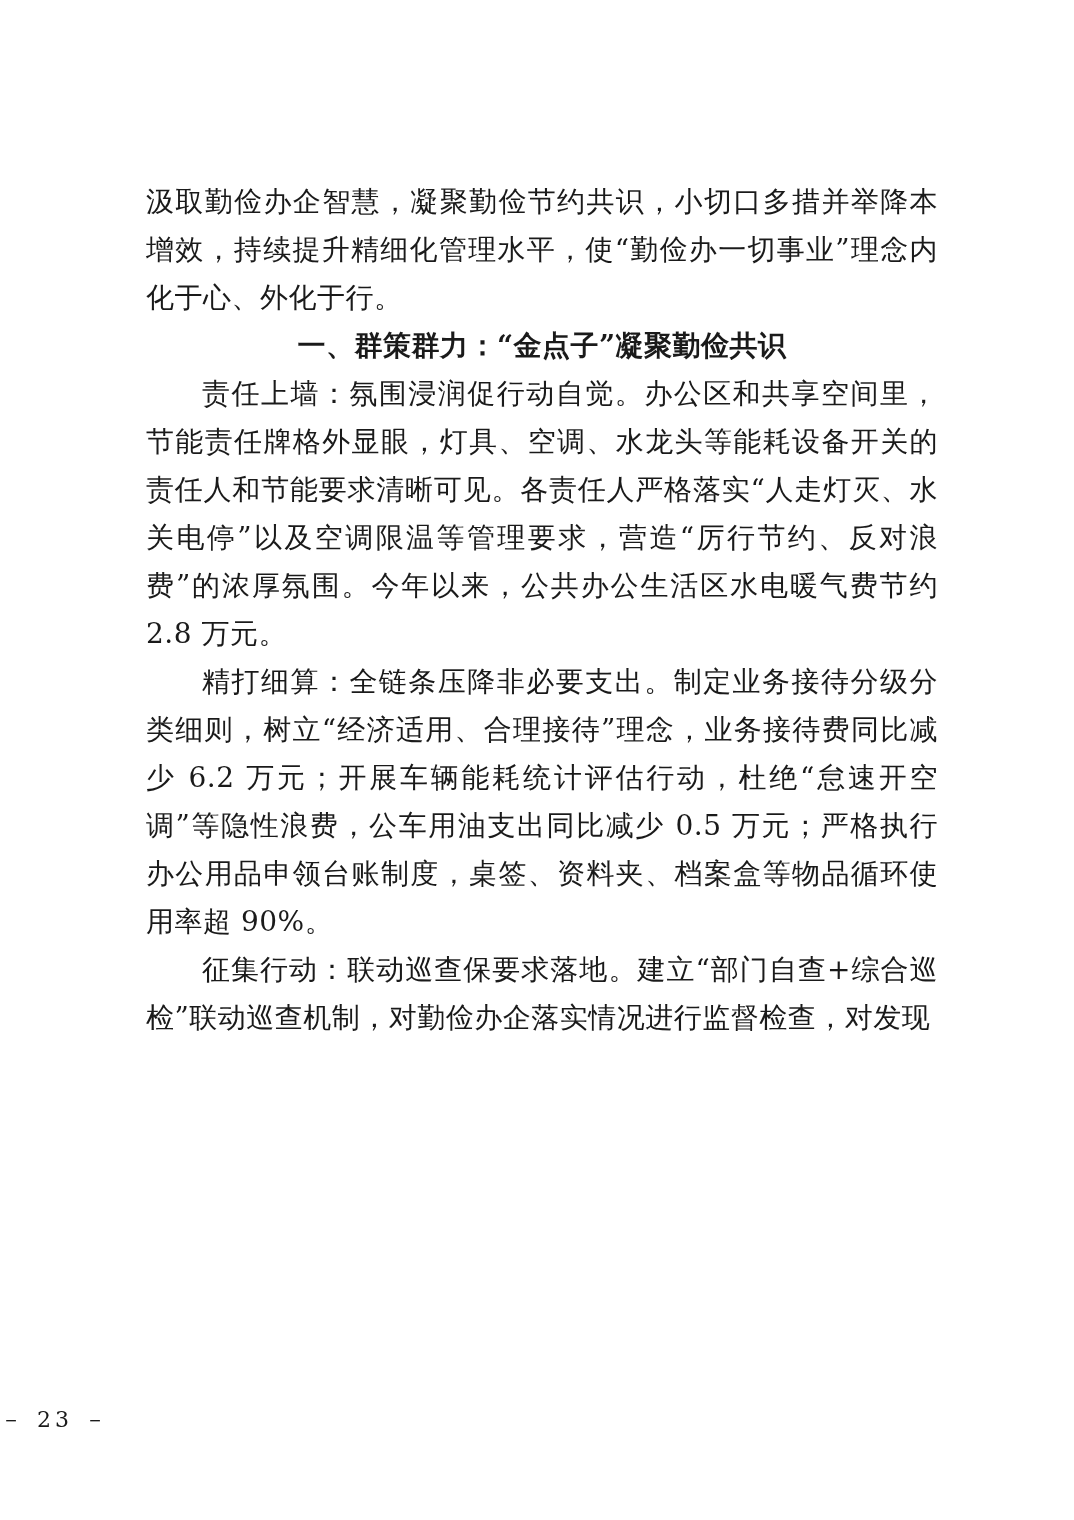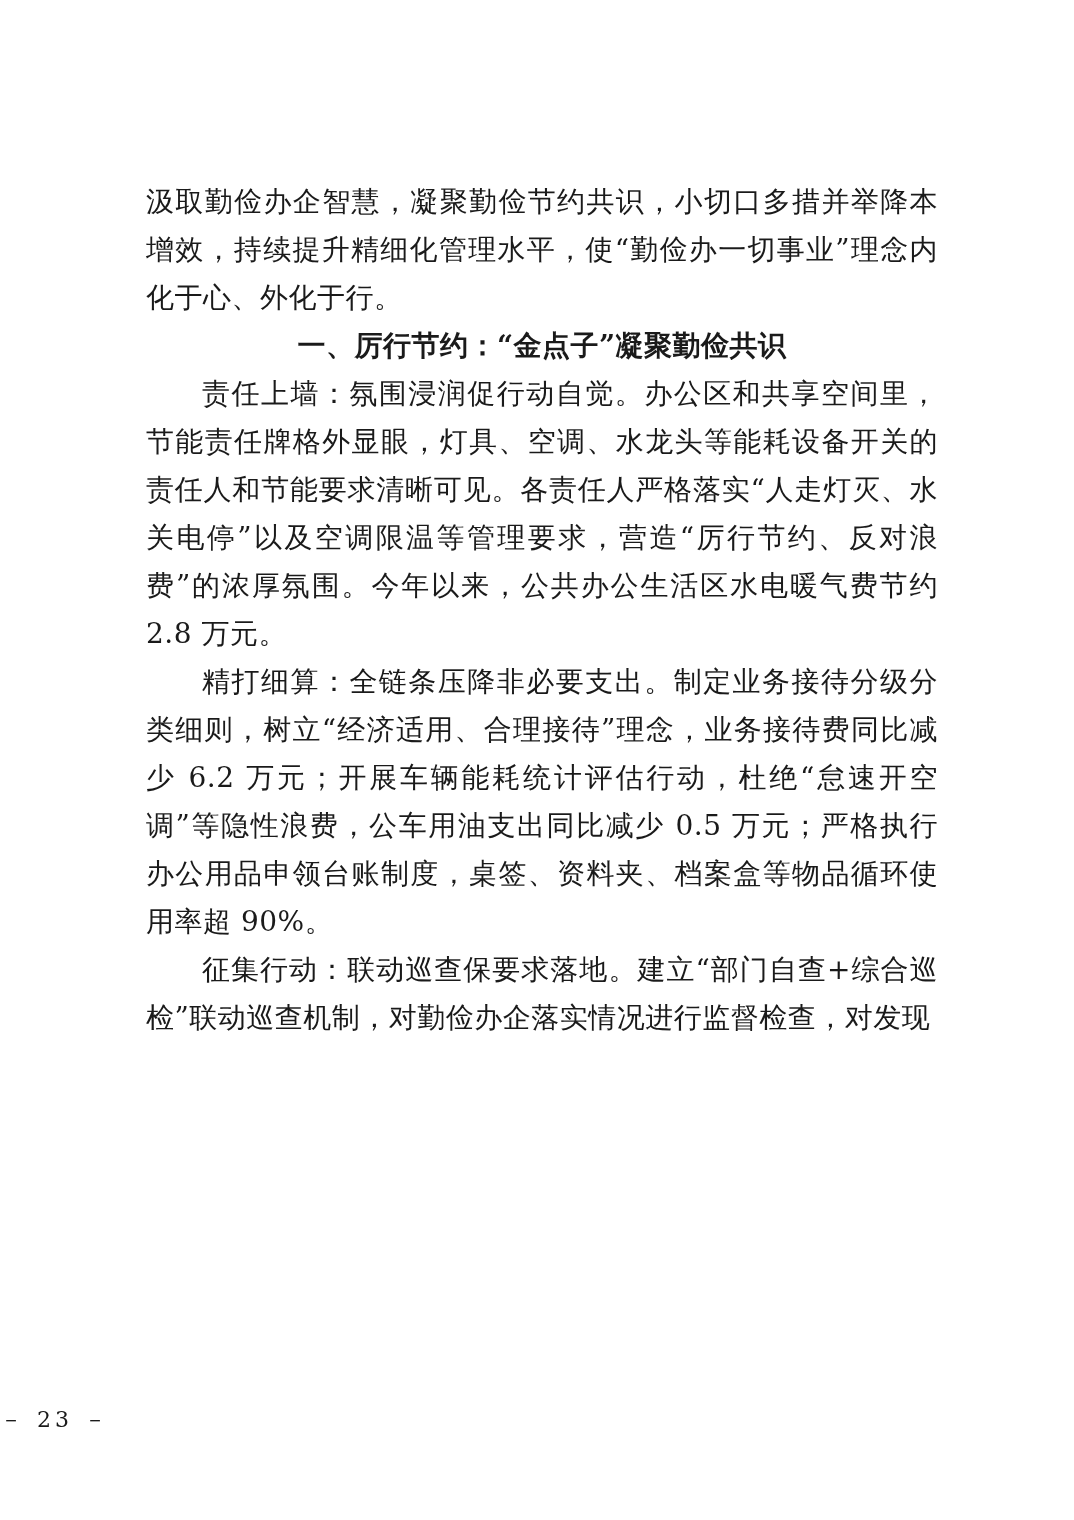--- a/index.html
+++ b/index.html
@@ -53,19 +53,19 @@
     letter-spacing: 4px;
     color: #1a1a1a;
   }
 </style>
 </head>
 <body>
 
 <div class="page">
   <div class="content">
     <p class="para no-indent">汲取勤俭办企智慧，凝聚勤俭节约共识，小切口多措并举降本增效，持续提升精细化管理水平，使“勤俭办一切事业”理念内化于心、外化于行。</p>
-    <h2 class="section-heading">一、厉行节约：“金点子”凝聚勤俭共识</h2>
+    <h2 class="section-heading">一、群策群力：“金点子”凝聚勤俭共识</h2>
     <p class="para">责任上墙：氛围浸润促行动自觉。办公区和共享空间里，节能责任牌格外显眼，灯具、空调、水龙头等能耗设备开关的责任人和节能要求清晰可见。各责任人严格落实“人走灯灭、水关电停”以及空调限温等管理要求，营造“厉行节约、反对浪费”的浓厚氛围。今年以来，公共办公生活区水电暖气费节约 2.8 万元。</p>
     <p class="para">精打细算：全链条压降非必要支出。制定业务接待分级分类细则，树立“经济适用、合理接待”理念，业务接待费同比减少 6.2 万元；开展车辆能耗统计评估行动，杜绝“怠速开空调”等隐性浪费，公车用油支出同比减少 0.5 万元；严格执行办公用品申领台账制度，桌签、资料夹、档案盒等物品循环使用率超 90%。</p>
     <p class="para">征集行动：联动巡查保要求落地。建立“部门自查+综合巡检”联动巡查机制，对勤俭办企落实情况进行监督检查，对发现</p>
   </div>
   <div class="page-footer">－ 23 －</div>
 </div>
 
 </body></html>

